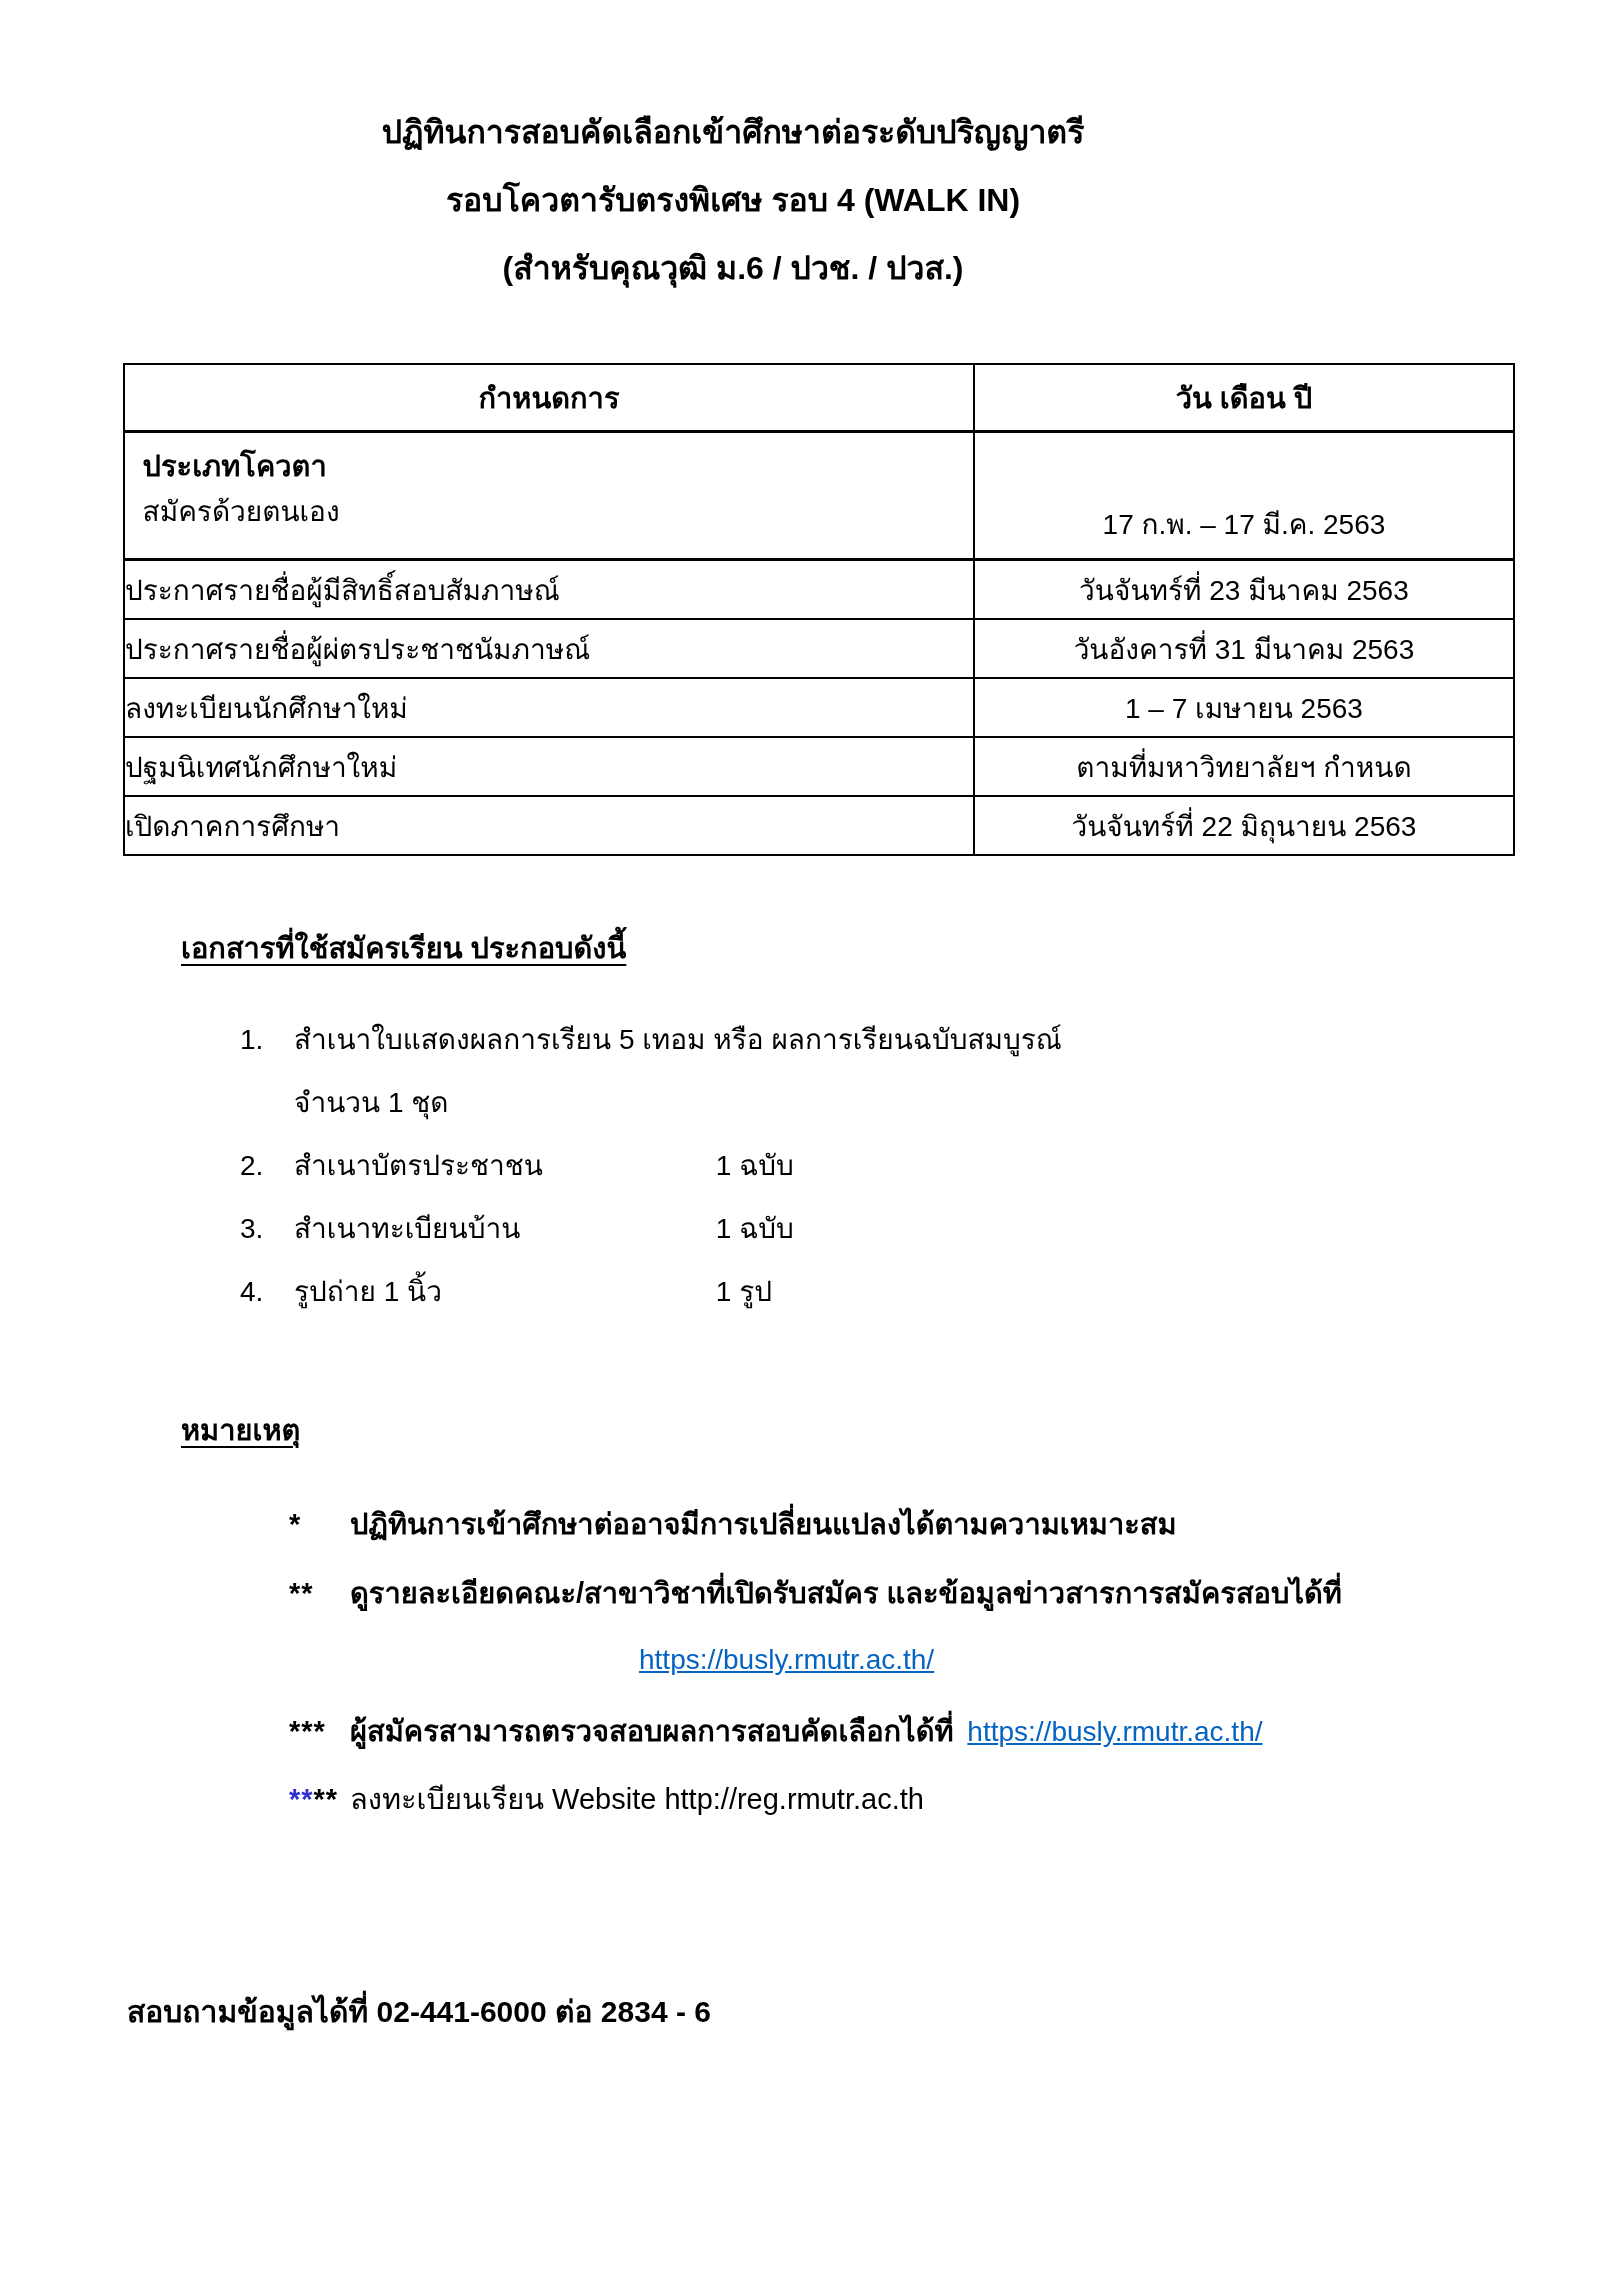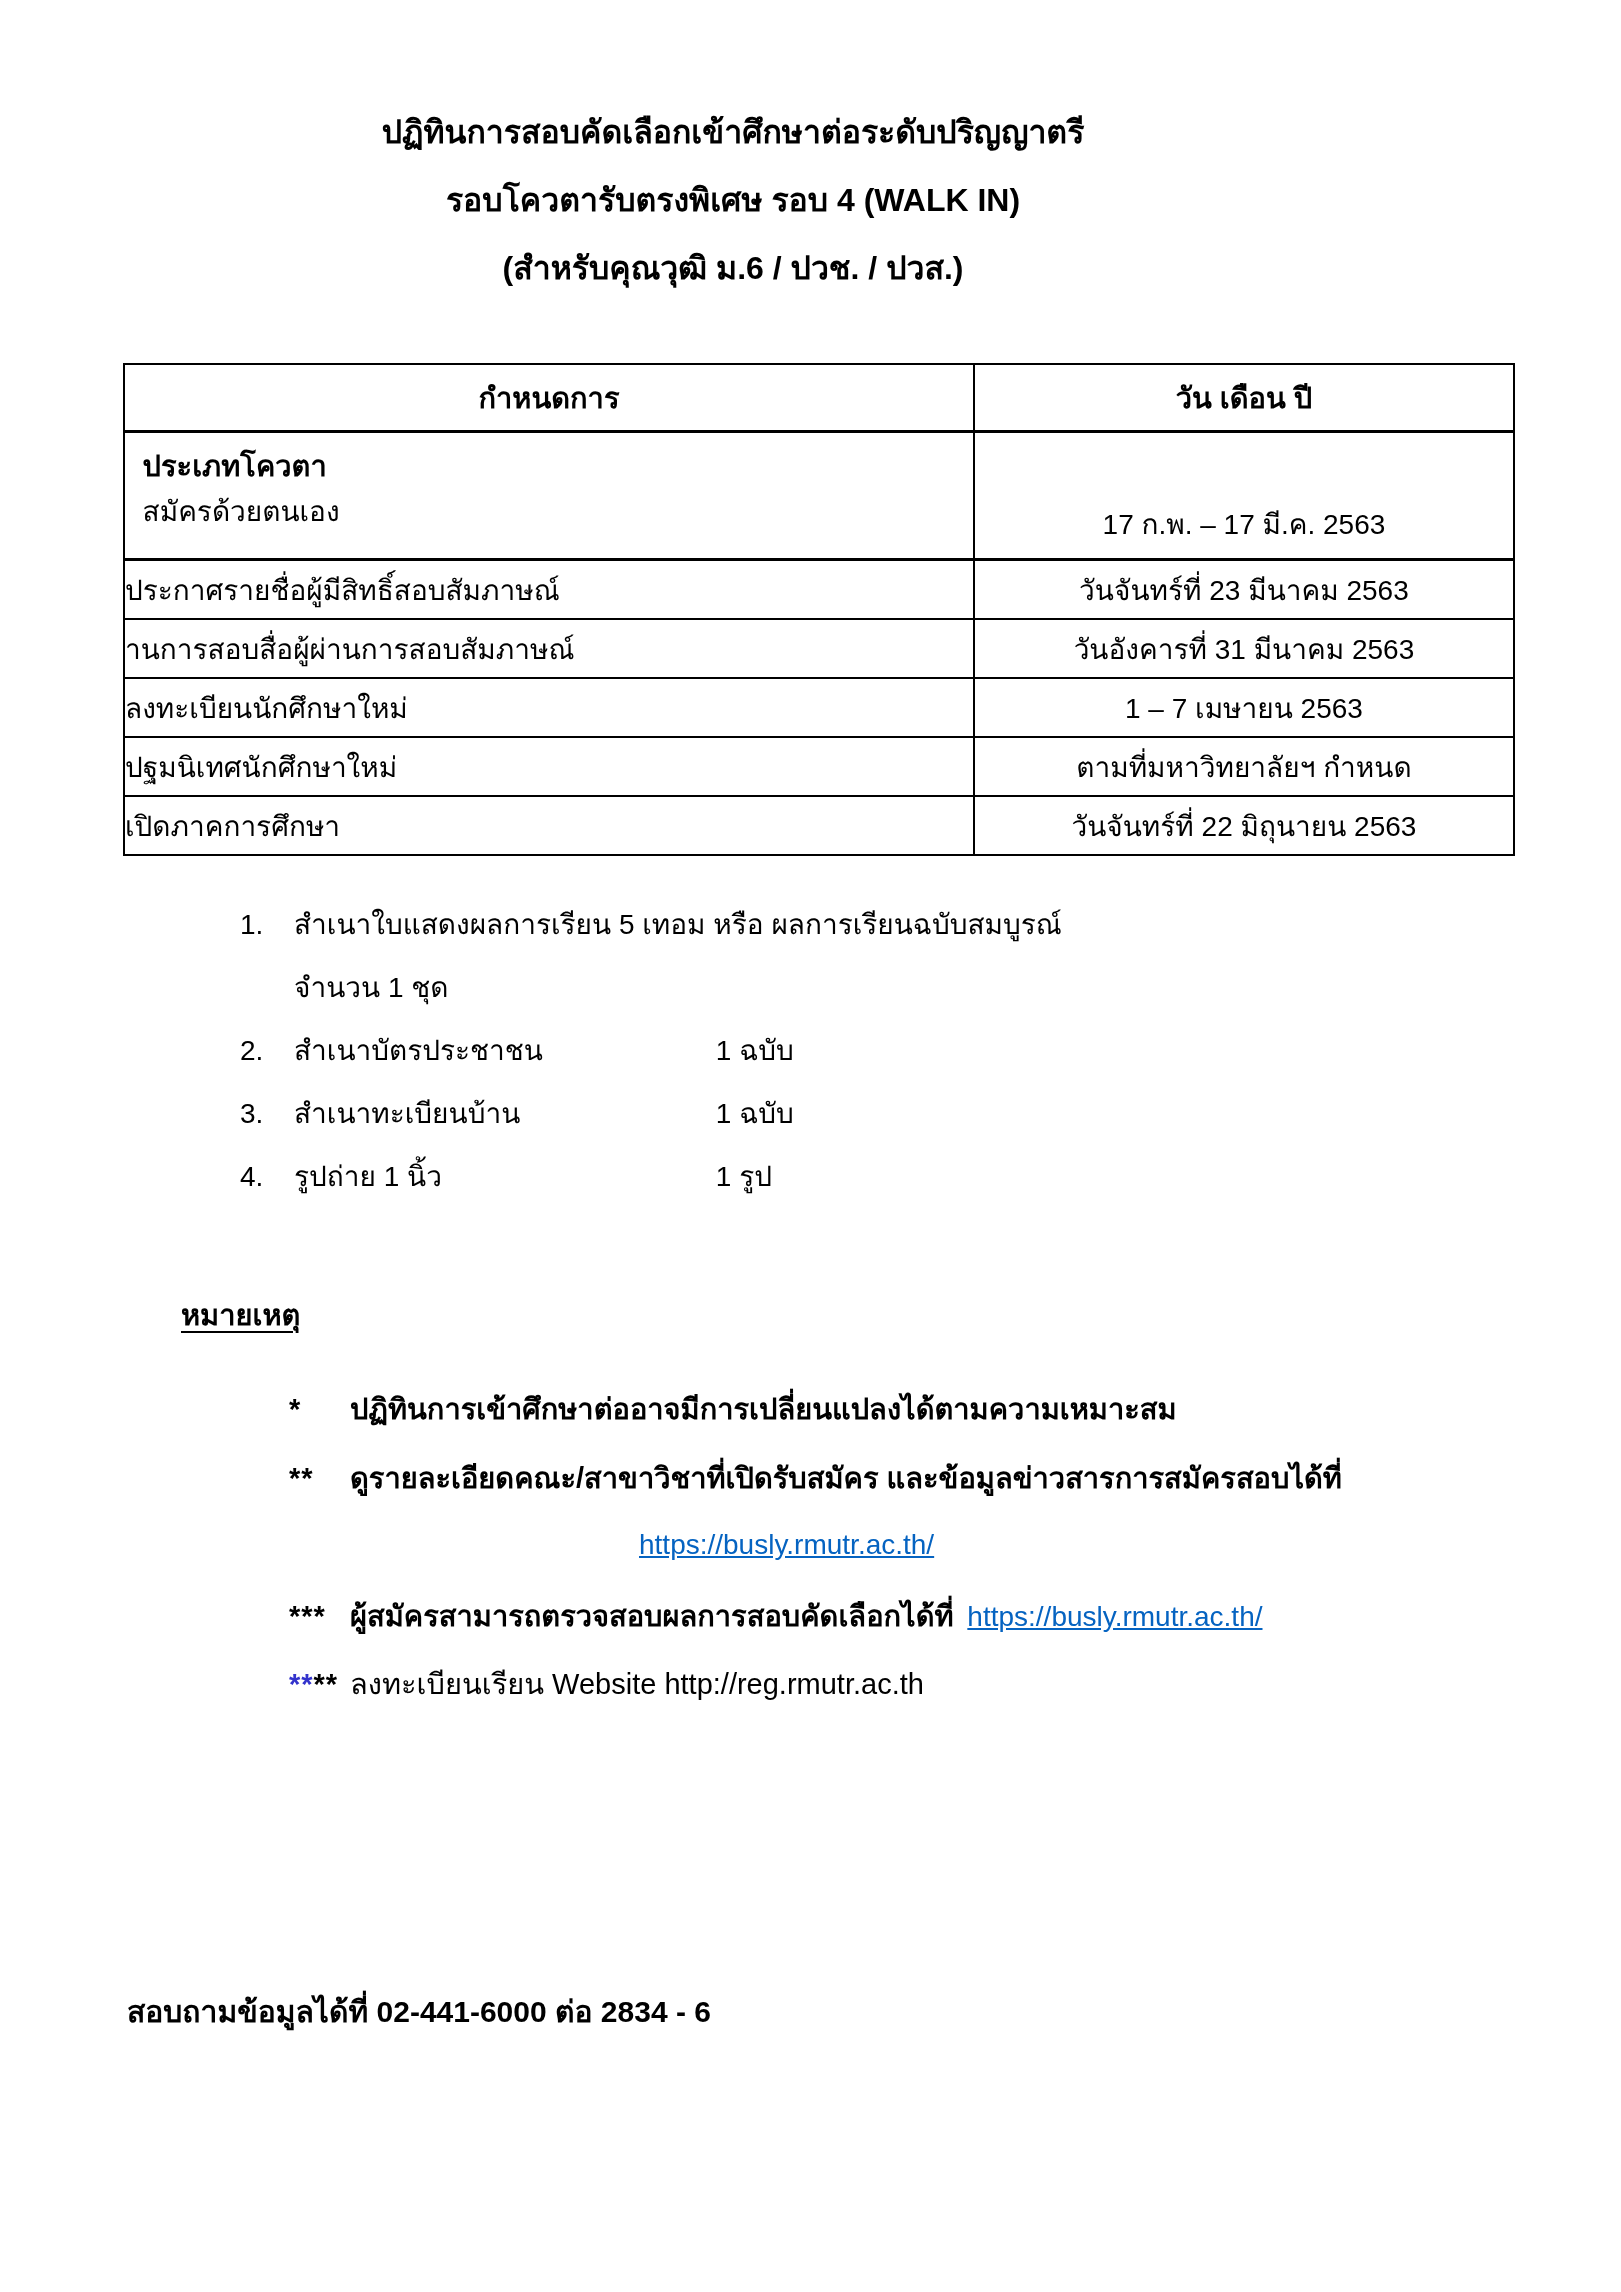--- a/index.html
+++ b/index.html
@@ -144,38 +144,39 @@
         <div class="quota-date-cell">
           <span>17 ก.พ. – 17  มี.ค.  2563</span>
         </div>
       </td>
     </tr>
     <tr>
       <td class="act">ประกาศรายชื่อผู้มีสิทธิ์สอบสัมภาษณ์</td>
       <td class="date">วันจันทร์ที่  23  มีนาคม  2563</td>
     </tr>
     <tr>
-      <td class="act">านการสอบสื่อผู้ผ่านการสอบสัมภาษณ์</td>
+      <td class="act">ประกาศรายชื่อผู้ผ่ตรประชาชนัมภาษณ์</td>
       <td class="date">วันอังคารที่  31  มีนาคม  2563</td>
     </tr>
     <tr>
       <td class="act">ลงทะเบียนนักศึกษาใหม่</td>
       <td class="date">1 – 7  เมษายน   2563</td>
     </tr>
     <tr>
       <td class="act">ปฐมนิเทศนักศึกษาใหม่</td>
       <td class="date">ตามที่มหาวิทยาลัยฯ กำหนด</td>
     </tr>
     <tr>
       <td class="act">เปิดภาคการศึกษา</td>
       <td class="date">วันจันทร์ที่ 22 มิถุนายน 2563</td>
     </tr>
   </tbody>
     </table>
 
+  <div class="docs-heading">เอกสารที่ใช้สมัครเรียน  ประกอบดังนี้</div>
 
   <div class="doc-list">
     <div class="doc-item">
       <span class="doc-num">1.</span>
       <span class="doc-text wide">สำเนาใบแสดงผลการเรียน 5 เทอม หรือ ผลการเรียนฉบับสมบูรณ์</span>
     </div>
     <div class="doc-cont">จำนวน  1 ชุด</div>
     <div class="doc-item">
       <span class="doc-num">2.</span>
       <span class="doc-text">สำเนาบัตรประชาชน</span>

